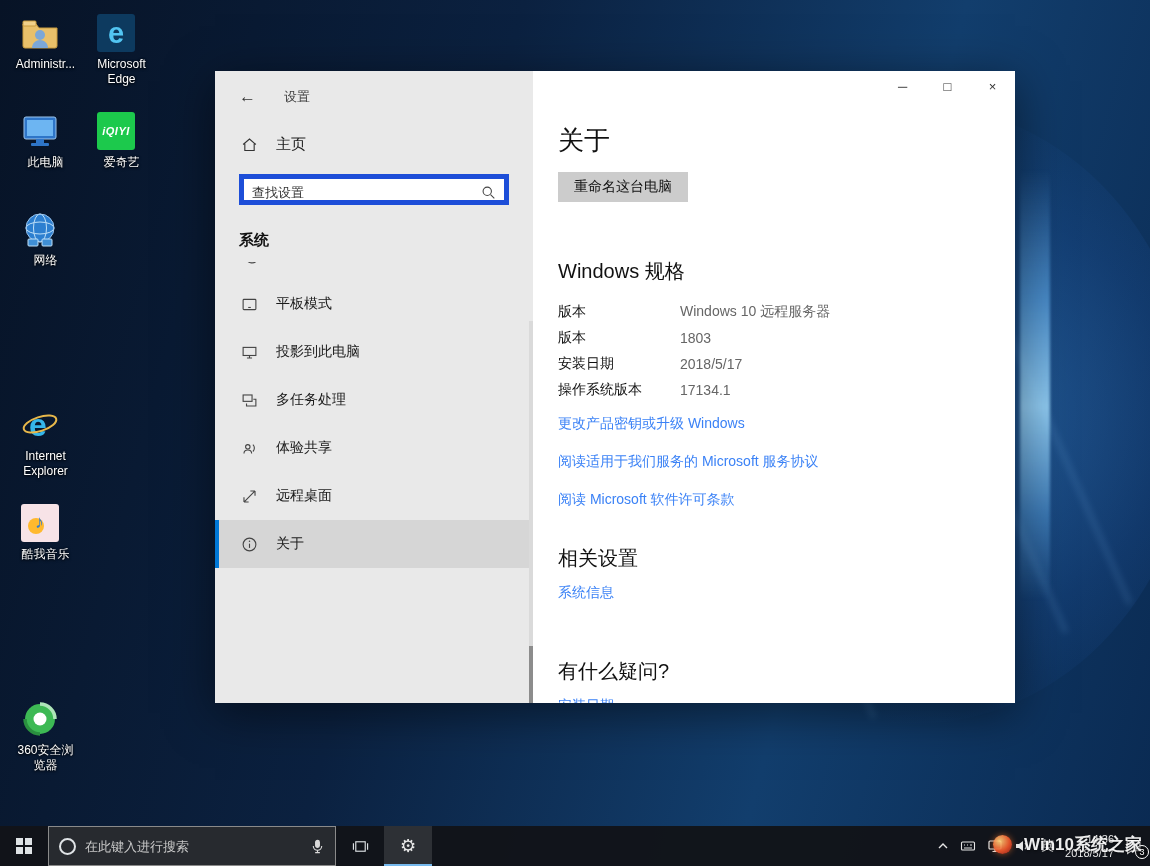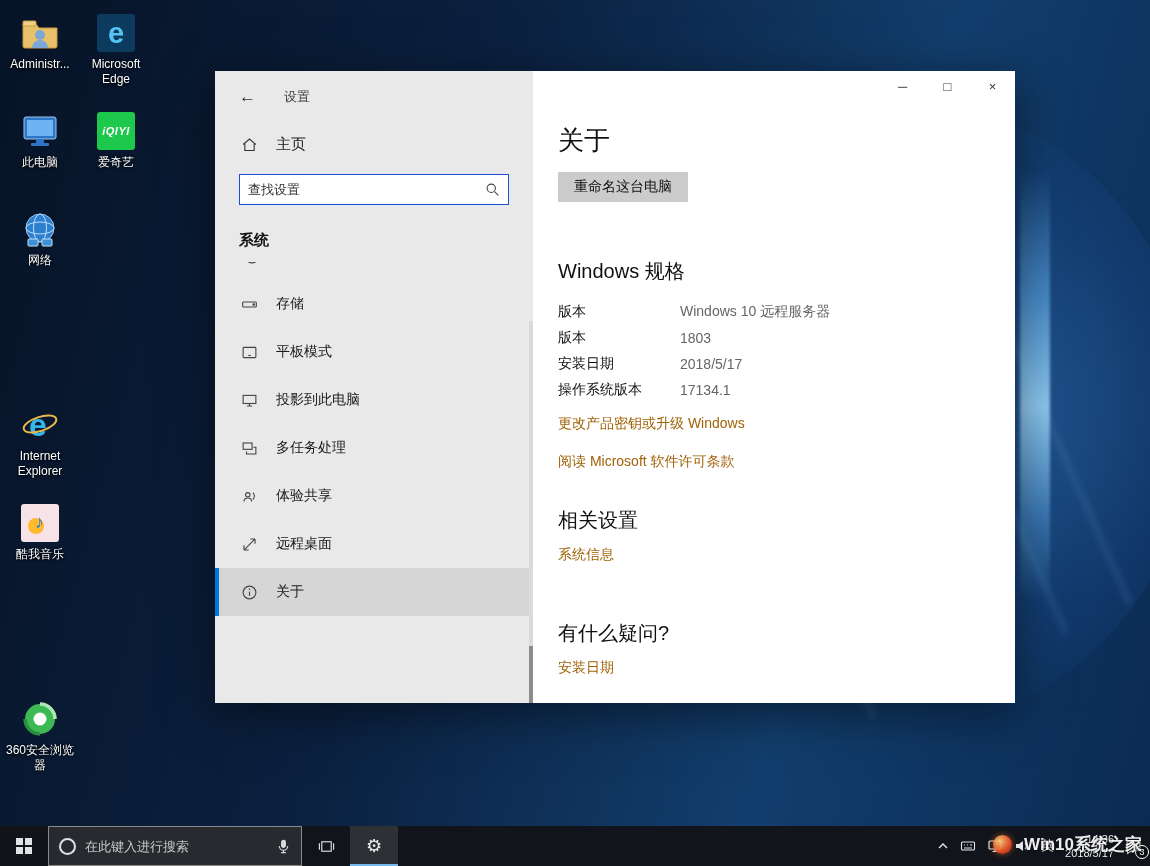--- a/index.html
+++ b/index.html
@@ -13,36 +13,36 @@
   .beam.b1 { right:100px; top:170px; width:30px; height:430px;
     background:linear-gradient(to bottom, transparent, rgba(110,190,255,.55) 30%, rgba(160,220,255,.85) 55%, rgba(110,190,255,.4) 80%, transparent); filter:blur(1.5px); }
   .beam.b2 { right:60px; top:120px; width:380px; height:560px; opacity:.28; transform:rotate(-24deg);
     background:repeating-linear-gradient(90deg, transparent 0 34px, rgba(140,200,255,.45) 34px 40px, transparent 40px 70px); filter:blur(3px); }
 
   
   .icons { position:absolute; top:8px; left:4px; display:grid; grid-template-columns:72px 72px; grid-auto-rows:98px; column-gap:4px; }
   .dicon { display:flex; flex-direction:column; align-items:center; gap:3px; padding-top:4px; cursor:default; }
   .dicon .ic { width:42px; height:42px; display:flex; align-items:center; justify-content:center; }
   .dicon .lbl { font-size:12px; color:#fff; text-align:center; line-height:1.25; max-width:74px;
-    text-shadow:0 1px 3px rgba(0,0,0,.95), 0 0 2px rgba(0,0,0,.8); }
+    text-shadow:0 1px 3px rgba(0,0,0,.95), 0 0 2px rgba(0,0,0,.8);margin-left:11px; }
   .tile { width:38px; height:38px; border-radius:3px; display:flex; align-items:center; justify-content:center; }
   .tile.edge { background:#0d3a5f; color:#52c5f2; font-size:29px; font-weight:bold; }
   .tile.iqiyi { background:#1cc94c; color:#fff; font-size:11px; font-weight:bold; font-style:italic; letter-spacing:.5px; }
   .tile.kuwo { background:#f7e3e7; }
 
   
   .win { position:absolute; left:215px; top:71px; width:800px; height:632px; background:#fff;
     box-shadow:0 10px 45px rgba(0,0,0,.5); display:flex; overflow:hidden; }
   .sidebar { width:318px; min-width:318px; background:#e9e9e9; position:relative; overflow:hidden; }
   .titlerow { display:flex; align-items:center; gap:28px; padding:12px 0 0 24px; height:40px; }
   .backbtn { font-size:17px; color:#333; cursor:pointer; }
   .wintitle { font-size:13px; color:#404040; }
   .homerow { display:flex; align-items:center; gap:17px; padding-left:24px; margin-top:20px; height:26px; font-size:15px; color:#1a1a1a; }
   .sicon { width:20px; display:flex; justify-content:center; }
-  .sbox { margin:17px 24px 0 24px; height:31px; background:#fff; border:1px solid #1d4ed8; display:flex; align-items:center; }
+  .sbox { margin:17px 24px 0 24px; height:31px; background:#fff; border:5px solid #1d4ed8; display:flex; align-items:flex-end; }
   .sbox input { flex:1; border:none; outline:none; background:transparent; font-size:13px; padding:0 8px; color:#222; font-family:inherit; }
   .sbox input::placeholder { color:#333; opacity:1; }
   .sbox .mag { padding-right:8px; display:flex; }
   .sectionlbl { margin:26px 0 0 24px; font-size:15px; font-weight:bold; color:#111; }
   .navlist { margin-top:12px; overflow:hidden; }
   .nav-item { height:48px; display:flex; align-items:center; gap:17px; padding-left:24px; font-size:14px; color:#1a1a1a; cursor:pointer; }
   .nav-item.clipped { margin-top:-30px; }
   .nav-item.selected { background:#d6d6d6; box-shadow:inset 4px 0 0 #0078d7; }
   .sb-track { position:absolute; right:0; top:250px; bottom:0; width:4px; background:#dadada; }
   .sb-thumb { position:absolute; right:0; top:325px; height:292px; width:4px; background:#8c8c8c; }
@@ -52,31 +52,31 @@
   .ctrl { width:45px; height:31px; display:flex; align-items:center; justify-content:center; font-size:13px; color:#333; cursor:pointer; }
   .cbody { padding:52px 40px 0 25px; }
   .pagetitle { font-size:26px; font-weight:400; color:#111; }
   .renamebtn { margin-top:14px; background:#cccccc; border:1px solid #cccccc; font-size:14px; color:#111;
     padding:5px 15px; height:30px; cursor:pointer; font-family:inherit; }
   .h2 { margin-top:56px; font-size:20px; font-weight:400; color:#111; }
   .spec { margin-top:14px; font-size:14px; }
   .srow { display:flex; height:26px; align-items:center; }
   .srow .sl { width:122px; color:#111; }
   .srow .sv { color:#666; }
-  .link { display:block; margin-top:20px; font-size:14px; color:#a16207; text-decoration:none; cursor:pointer; width:max-content; }
+  .link { display:block; margin-top:20px; font-size:14px; color:#3b82f6; text-decoration:none; cursor:pointer; width:max-content; }
   .link.first { margin-top:12px; }
   .h2.related { margin-top:36px; }
   .h2.faq { }
 
   
   .taskbar { position:absolute; left:0; bottom:0; width:1150px; height:40px; background:rgba(18,20,25,.97);
     display:flex; align-items:stretch; z-index:4; }
   .tb-btn { width:48px; display:flex; align-items:center; justify-content:center; cursor:pointer; }
   .tb-btn.active { background:rgba(255,255,255,.12); box-shadow:inset 0 -2px 0 #76b9ed; }
-  .tb-search { width:254px; border:1px solid #8a8a8a; background:#272a2f; display:flex; align-items:center; gap:9px; padding:0 10px; cursor:text; }
+  .tb-search { width:288px; border:1px solid #8a8a8a; background:#272a2f; display:flex; align-items:center; gap:9px; padding:0 10px; cursor:text; }
   .cortana { width:17px; height:17px; border-radius:50%; border:2px solid #dfe3e6; }
   .tb-search input { flex:1; background:transparent; border:none; outline:none; color:#c9c9c9; font-size:13px; font-family:inherit; }
   .tb-search input::placeholder { color:#c9c9c9; opacity:1; }
   .gear { font-size:18px; color:#e8e8e8; }
   .tb-spacer { flex:1; }
   .tray { display:flex; align-items:center; gap:11px; padding-right:8px; }
   .tray-ic { display:flex; align-items:center; justify-content:center; cursor:pointer; }
   .lang { color:#eee; font-size:13px; cursor:pointer; }
   .clock { color:#eee; font-size:11px; text-align:right; line-height:1.3; cursor:pointer; }
   .ac { position:relative; cursor:pointer; display:flex; }
@@ -209,29 +209,20 @@
           <span class="sicon">
             <svg width="17" height="17" viewBox="0 0 20 20">
                 <path d="M13 2.5a7.5 7.5 0 1 0 5 13 8.5 8.5 0 0 1-5-13z" fill="none" stroke="#444" stroke-width="1.3"></path>
               </svg>
           </span>
           <span>电源和睡眠</span>
         </div>
         <div class="nav-item">
           <span class="sicon">
             <svg width="17" height="17" viewBox="0 0 20 20" fill="none" stroke="#444" stroke-width="1.3">
-                <rect x="2" y="7" width="16" height="6" rx="1"></rect>
-                <circle cx="15" cy="10" r="0.9" fill="#444"></circle>
-              </svg>
-          </span>
-          <span>存储</span>
-        </div>
-        <div class="nav-item">
-          <span class="sicon">
-            <svg width="17" height="17" viewBox="0 0 20 20" fill="none" stroke="#444" stroke-width="1.3">
                 <rect x="2.5" y="4" width="15" height="12" rx="1"></rect>
                 <path d="M8.5 13.5h3"></path>
               </svg>
           </span>
           <span>平板模式</span>
         </div>
         <div class="nav-item">
           <span class="sicon">
             <svg width="17" height="17" viewBox="0 0 20 20" fill="none" stroke="#444" stroke-width="1.3">
                 <rect x="2.5" y="4" width="15" height="9.5"></rect>
@@ -306,20 +297,21 @@
             <span class="sl">安装日期</span>
             <span class="sv">2018/5/17</span>
           </div>
           <div class="srow">
             <span class="sl">操作系统版本</span>
             <span class="sv">17134.1</span>
           </div>
         </div>
 
         <a class="link first">更改产品密钥或升级 Windows</a>
+        <a class="link">阅读适用于我们服务的 Microsoft 服务协议</a>
         <a class="link">阅读 Microsoft 软件许可条款</a>
 
         <div class="h2 related">相关设置</div>
         <a class="link first">系统信息</a>
 
         <div class="h2 faq">有什么疑问?</div>
         <a class="link first">安装日期</a>
       </div>
     </div>
   </div>

